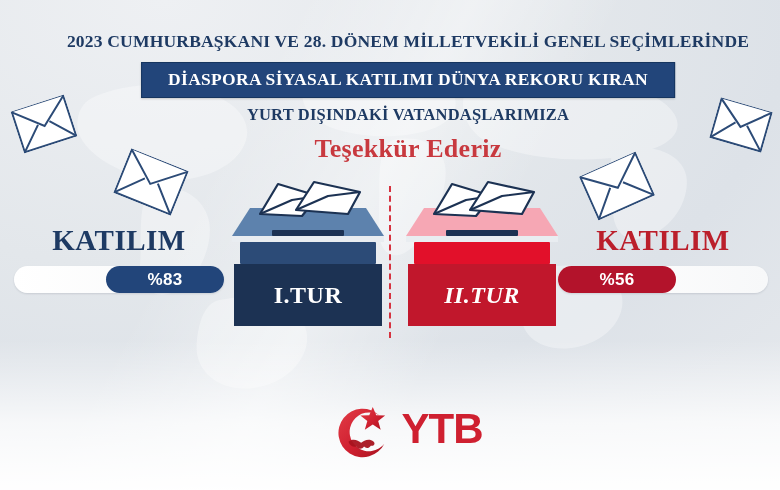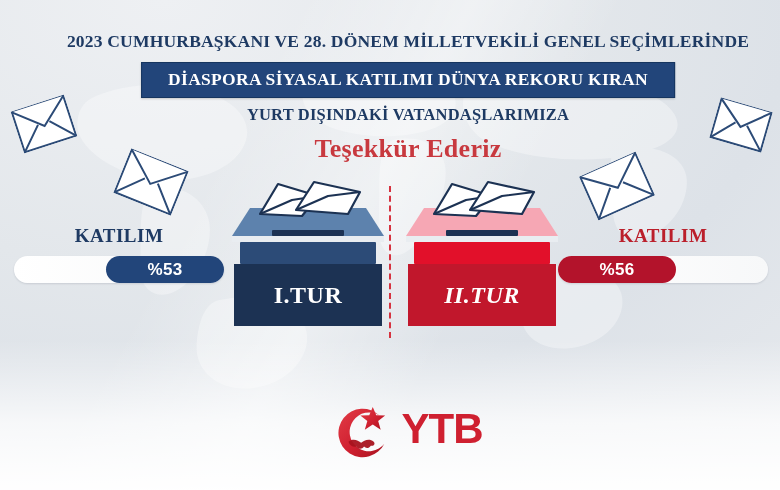--- a/index.html
+++ b/index.html
@@ -97,21 +97,21 @@
   .ballot.right .body{background:#c1172c;font-style:italic;}
 
   .letters{position:absolute;left:24px;top:-16px;width:112px;height:40px;}
 
   
   .stat{position:absolute;top:226px;width:210px;}
   .stat.left{left:14px;text-align:center;}
   .stat.right{left:558px;text-align:center;}
   .stat .label{
     font-family:"Liberation Serif", serif;
-    font-weight:bold;font-size:19px;letter-spacing:.5px;line-height:1;
+    font-weight:bold;font-size:29px;letter-spacing:.5px;line-height:1;
   }
   .stat.left .label{color:#1e3a63;}
   .stat.right .label{color:#bb1f2b;}
   .track{
     position:relative;margin-top:11px;height:27px;border-radius:14px;
     background:linear-gradient(to right,#ffffff,#f7f8f9);
     box-shadow:0 1px 2px rgba(40,50,70,.14);
     display:flex;align-items:center;
   }
   .stat.left .track{justify-content:flex-end;}
@@ -245,21 +245,21 @@
       <div class="rim"></div>
       <div class="body">
         <span>II.TUR</span>
       </div>
     </div>
   </div>
 
   <div class="stat left">
     <div class="label">KATILIM</div>
     <div class="track">
-      <div class="pill">%53</div>
+      <div class="pill">%83</div>
     </div>
   </div>
 
   <div class="stat right">
     <div class="label">KATILIM</div>
     <div class="track">
       <div class="pill">%56</div>
     </div>
   </div>
 

